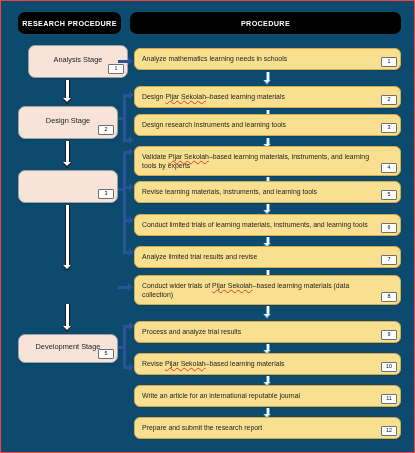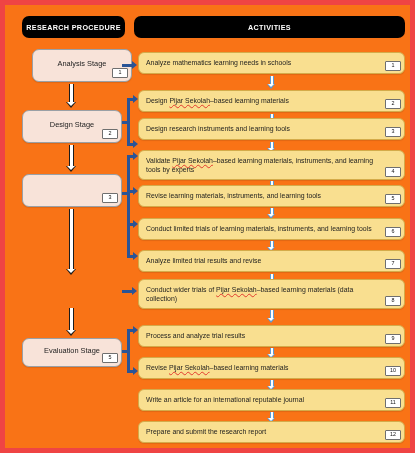--- a/index.html
+++ b/index.html
@@ -4,22 +4,22 @@
 <style>
   html,body{margin:0;padding:0;background:#ffffff;}
   body{
     font-family:"Liberation Sans", sans-serif;
     -webkit-font-smoothing:antialiased;
   }
   #canvas{
     position:relative;
     width:415px;height:453px;
     box-sizing:border-box;
-    border:5px solid #ef4444;
-    background:#f97316;
+    border:1px solid #ef4444;
+    background:#0c4a6e;
     overflow:hidden;
   }
   
   .hdr{
     position:absolute;
     background:#000000;
     border-radius:7px;
     color:#ffffff;
     font-size:7.2px;
     font-weight:bold;
@@ -142,40 +142,40 @@
 </style>
 </head>
 <body>
 
 <div id="canvas">
 
   <div class="hdr" id="hdr-left">
     <span>RESEARCH PROCEDURE</span>
   </div>
   <div class="hdr" id="hdr-right">
-    <span>ACTIVITIES</span>
+    <span>PROCEDURE</span>
   </div>
 
   <div class="stage" style="left:17px;top:44px;width:100px;height:33px;margin-left:10px;">
     <span class="lbl">Analysis Stage</span>
     <span class="badge">1</span>
   </div>
 
   <div class="stage" style="left:17px;top:105px;width:100px;height:33px;">
     <span class="lbl">Design Stage</span>
     <span class="badge">2</span>
   </div>
 
   <div class="stage" style="left:17px;top:169px;width:100px;height:33px;">
     <span class="badge">3</span>
   </div>
 
 
   <div class="stage" style="left:17px;top:333px;width:100px;height:29px;">
-    <span class="lbl">Evaluation Stage</span>
+    <span class="lbl">Development Stage</span>
     <span class="badge">5</span>
   </div>
 
   <div class="varrow" style="left:61px;top:79px;width:11px;height:24px;">
     <div class="shaft" style="height:18px;"></div>
     <div class="head" style="top:18px;"></div>
     <div class="headin" style="top:18px;"></div>
   </div>
 
   <div class="varrow" style="left:61px;top:140px;width:11px;height:27px;">

